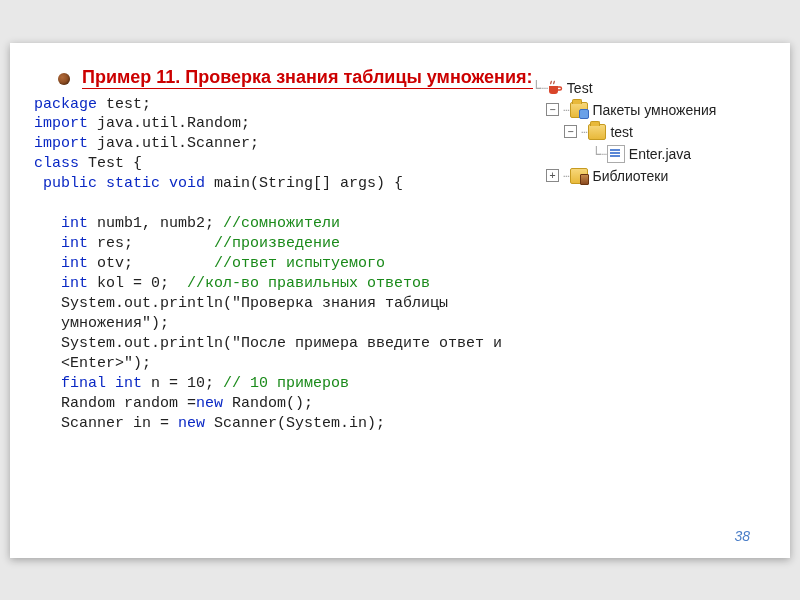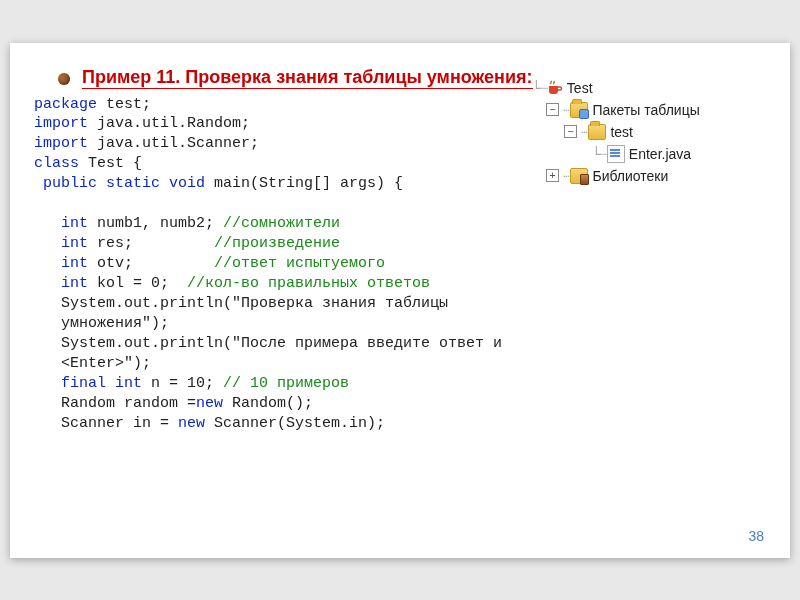--- a/index.html
+++ b/index.html
@@ -162,23 +162,24 @@
   .tree-conn {
     color:#aaa;
     font-family: monospace;
     font-size: 14px;
     letter-spacing: -1px;
     user-select: none;
   }
   .page-number {
     position: absolute;
     bottom: 14px;
-    right: 26px;
+    right: 40px;
     color: #4a7ec8;
     font-size: 14px;
+    font-style: italic;
   }
 </style>
 </head>
 <body>
 
 <div class="slide">
 
   <div class="content">
 
     <div class="bullet-line">
@@ -218,21 +219,21 @@
       </span>
       <span>Test</span>
     </div>
     <div class="tree-row">
       <span class="tree-indent" style="width:14px"></span>
       <span class="tree-toggle">−</span>
       <span class="tree-conn">┈</span>
       <span class="tree-icon">
           <span class="icon-folder icon-pkg-badge"></span>
         </span>
-      <span>Пакеты таблицы</span>
+      <span>Пакеты умножения</span>
     </div>
     <div class="tree-row">
       <span class="tree-indent" style="width:32px"></span>
       <span class="tree-toggle">−</span>
       <span class="tree-conn">┈</span>
       <span class="tree-icon">
           <span class="icon-folder"></span>
         </span>
       <span>test</span>
     </div>

